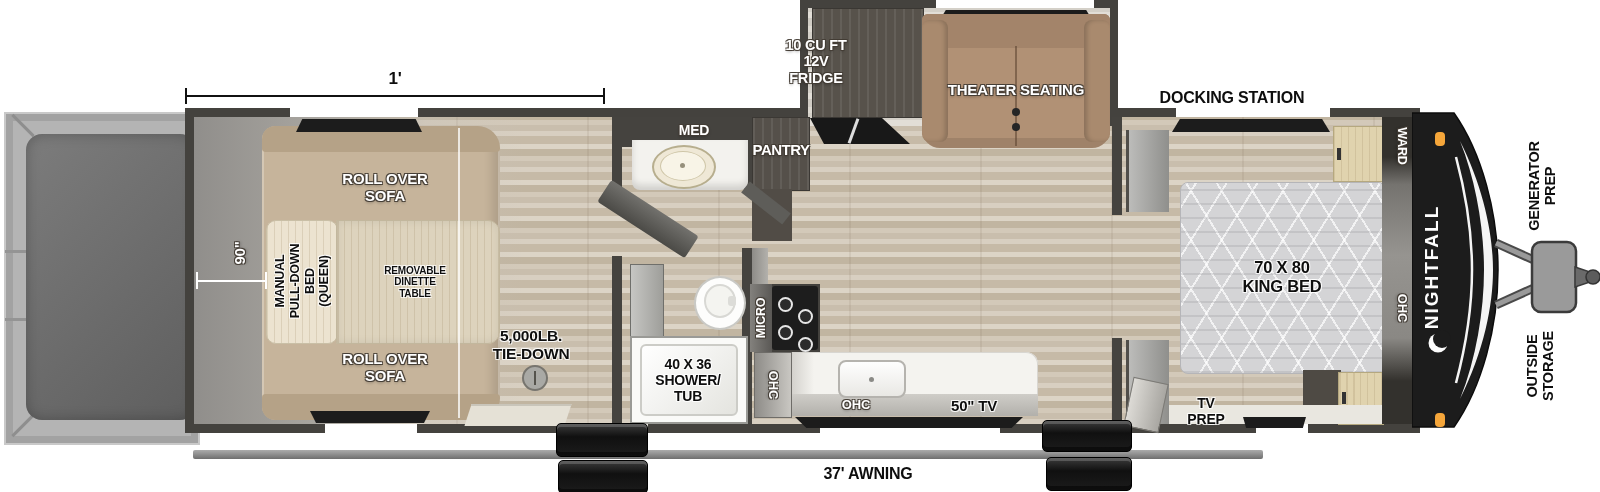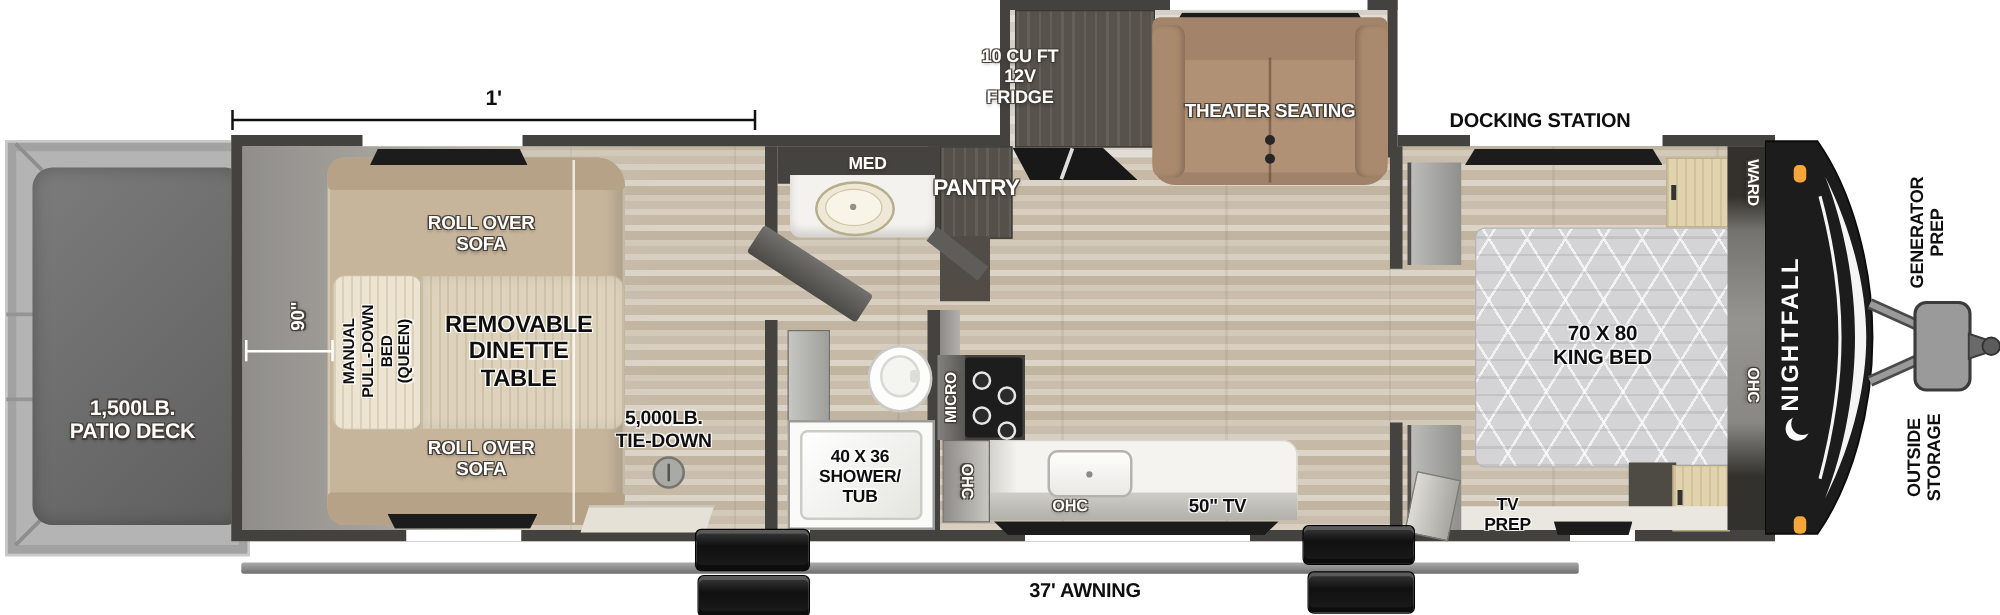--- a/index.html
+++ b/index.html
@@ -41,22 +41,20 @@
   <div class="a" style="left:185px;top:88px;width:2px;height:16px;background:#111;z-index:30"></div>
   <div class="a" style="left:603px;top:88px;width:2px;height:16px;background:#111;z-index:30"></div>
   <div class="lbl lb ctr" style="left:395px;top:79px;font-size:17px">1'</div>
 
   <div class="a" style="left:4px;top:112px;width:192px;height:329px;background:#b4b4b4;border:2px solid #c9c9c9;box-shadow:inset 0 0 0 7px #a2a2a2;z-index:1"></div>
   <div class="a" style="left:8px;top:124px;width:30px;height:3px;background:#8e8e8e;transform:rotate(45deg);z-index:2"></div>
   <div class="a" style="left:8px;top:424px;width:30px;height:3px;background:#8e8e8e;transform:rotate(-45deg);z-index:2"></div>
   <div class="a" style="left:5px;top:250px;width:22px;height:3px;background:#949494;z-index:2"></div>
   <div class="a" style="left:5px;top:318px;width:22px;height:3px;background:#949494;z-index:2"></div>
   <div class="a" style="left:26px;top:134px;width:170px;height:286px;background:linear-gradient(135deg,#7c7c7c,#5e5e5e);border-radius:16px;box-shadow:inset 0 0 14px rgba(0,0,0,.25);z-index:2"></div>
-  <div class="lbl lw ctr" style="left:106px;top:336px;font-size:17px;z-index:3">1,500LB.
-PATIO DECK</div>
 
   <div class="a wood" style="left:185px;top:108px;width:1235px;height:325px;border:9px solid #44423e;box-sizing:border-box;z-index:5"></div>
 
   <div class="a" style="left:194px;top:117px;width:330px;height:307px;background:linear-gradient(90deg,#908e8b 0%,#aaa7a1 40%,rgba(200,196,188,.35) 70%,rgba(200,196,188,0) 100%);z-index:6"></div>
 
   <div class="a win-w" style="left:290px;top:108px;width:128px;height:9px"></div>
   <div class="a win-d" style="left:296px;top:119px;width:126px;height:13px"></div>
   <div class="a win-d2" style="left:310px;top:411px;width:120px;height:12px"></div>
   <div class="a win-w" style="left:325px;top:424px;width:92px;height:9px"></div>
   <div class="a win-w" style="left:1176px;top:108px;width:154px;height:9px"></div>
@@ -79,21 +77,21 @@
   <div class="lbl lw ctr" style="left:385px;top:188px;font-size:15px">ROLL OVER
 SOFA</div>
   <div class="lbl lw ctr" style="left:385px;top:368px;font-size:15px">ROLL OVER
 SOFA</div>
   <div class="a grainv" style="left:266px;top:220px;width:70px;height:122px;background-color:#ece3d0;border:1px solid #c9bfa6;border-radius:10px;z-index:10"></div>
   <div class="lbl lbh vup" style="left:302px;top:281px;font-size:12.5px;line-height:1.18">MANUAL
 PULL-DOWN
 BED
 (QUEEN)</div>
   <div class="a grainv" style="left:336px;top:220px;width:162px;height:122px;background-color:#ddd3bd;border:1px solid #c2b79d;border-radius:0 12px 12px 0;box-shadow:inset 0 0 10px rgba(0,0,0,.08);z-index:10"></div>
-  <div class="lbl lbh ctr" style="left:415px;top:282px;font-size:19px">REMOVABLE
+  <div class="lbl lbh ctr" style="left:415px;top:282px;font-size:10px">REMOVABLE
 DINETTE
 TABLE</div>
   <div class="a" style="left:458px;top:128px;width:2px;height:290px;background:rgba(255,255,255,.75);z-index:11"></div>
 
   <div class="a" style="left:197px;top:280px;width:70px;height:2px;background:#fff;z-index:20"></div>
   <div class="a" style="left:196px;top:272px;width:2px;height:17px;background:#fff;z-index:20"></div>
   <div class="a" style="left:265px;top:272px;width:2px;height:17px;background:#fff;z-index:20"></div>
   <div class="lbl lw vup" style="left:240px;top:253px;font-size:15px">90"</div>
 
   <div class="lbl lbh ctr" style="left:531px;top:344px;font-size:15.5px">5,000LB.
@@ -114,21 +112,21 @@
   <div class="a" style="left:694px;top:276px;width:48px;height:50px;border-radius:50%;background:#fdfdfc;border:2px solid #c9c9c5;z-index:13"></div>
   <div class="a" style="left:704px;top:284px;width:28px;height:30px;border-radius:50%;background:#f4f4f0;border:2px solid #d8d8d4;z-index:14"></div>
   <div class="a" style="left:728px;top:296px;width:8px;height:10px;border-radius:3px;background:#dcdcd8;z-index:15"></div>
   <div class="a" style="left:630px;top:336px;width:118px;height:88px;background:#fafaf8;border:2px solid #9a9a96;box-sizing:border-box;z-index:13"></div>
   <div class="a" style="left:640px;top:344px;width:98px;height:72px;background:linear-gradient(135deg,#ffffff,#e4e4df);border:2px solid #ccccc7;border-radius:6px;box-sizing:border-box;z-index:14"></div>
   <div class="lbl lbh ctr" style="left:688px;top:381px;font-size:14px">40 X 36
 SHOWER/
 TUB</div>
 
   <div class="a graind" style="left:752px;top:117px;width:56px;height:72px;background-color:#55504a;border:1px solid #3b3834;z-index:13"></div>
-  <div class="lbl lw ctr" style="left:781px;top:150px;font-size:18px;letter-spacing:-0.5px">PANTRY</div>
+  <div class="lbl lw ctr" style="left:781px;top:150px;font-size:15px;letter-spacing:-0.5px">PANTRY</div>
   <div class="a" style="left:752px;top:189px;width:40px;height:52px;background:#514c46;z-index:13"></div>
   <div class="a" style="left:740px;top:196px;width:52px;height:14px;background:#5e5d59;transform:rotate(38deg);z-index:13"></div>
 
   <div class="a" style="left:750px;top:284px;width:70px;height:68px;background:#43413d;z-index:13"></div>
   <div class="a" style="left:750px;top:284px;width:22px;height:68px;background:linear-gradient(90deg,#83817d,#5a5855);z-index:14"></div>
   <div class="lbl lw vup" style="left:761px;top:318px;font-size:12.5px">MICRO</div>
   <div class="a" style="left:772px;top:286px;width:46px;height:64px;background:#1d1d1d;border-radius:3px;z-index:14"></div>
   <div class="a" style="left:778px;top:297px;width:15px;height:15px;border-radius:50%;border:2px solid #e6e6e6;background:#2b2b2b;box-sizing:border-box;z-index:15"></div>
   <div class="a" style="left:798px;top:309px;width:15px;height:15px;border-radius:50%;border:2px solid #e6e6e6;background:#2b2b2b;box-sizing:border-box;z-index:15"></div>
   <div class="a" style="left:778px;top:325px;width:15px;height:15px;border-radius:50%;border:2px solid #e6e6e6;background:#2b2b2b;box-sizing:border-box;z-index:15"></div>

